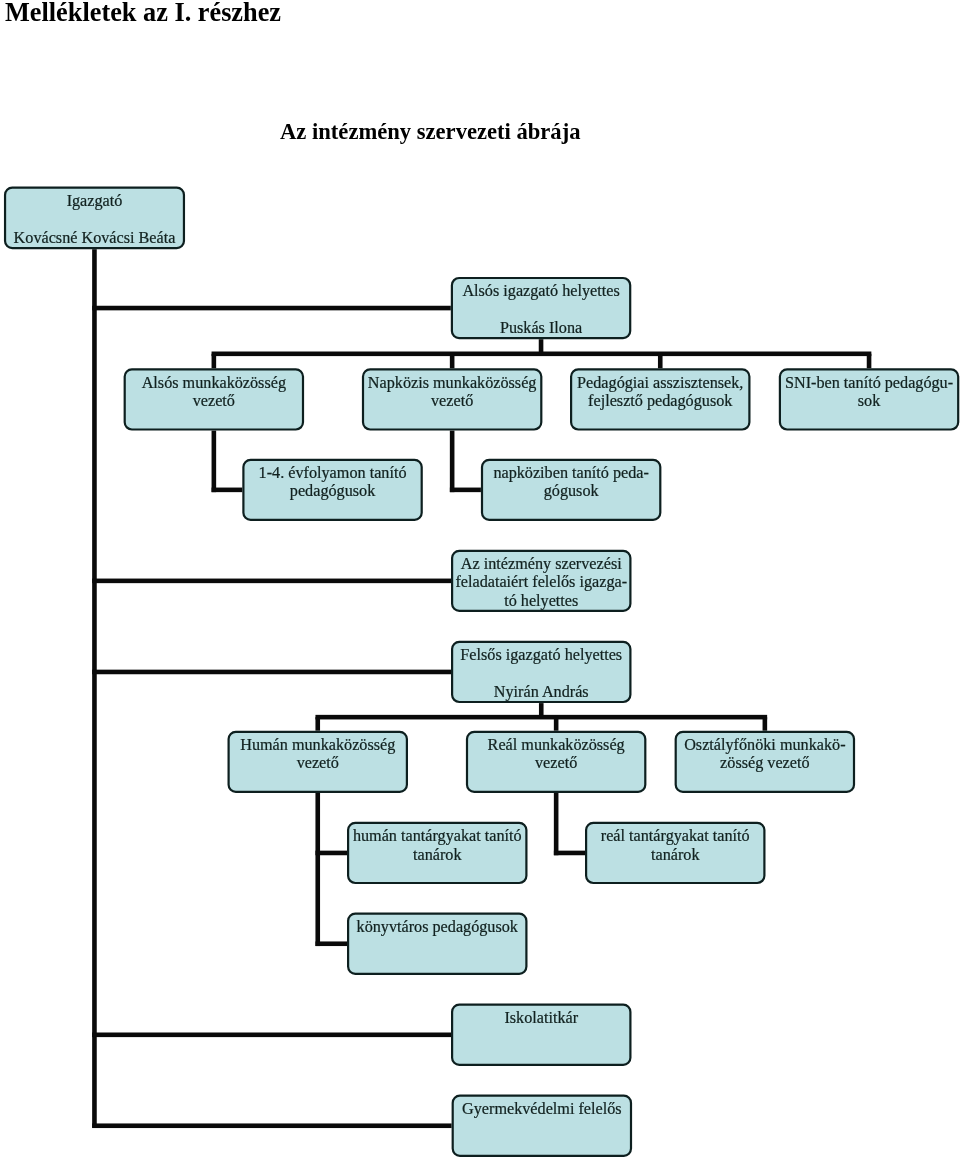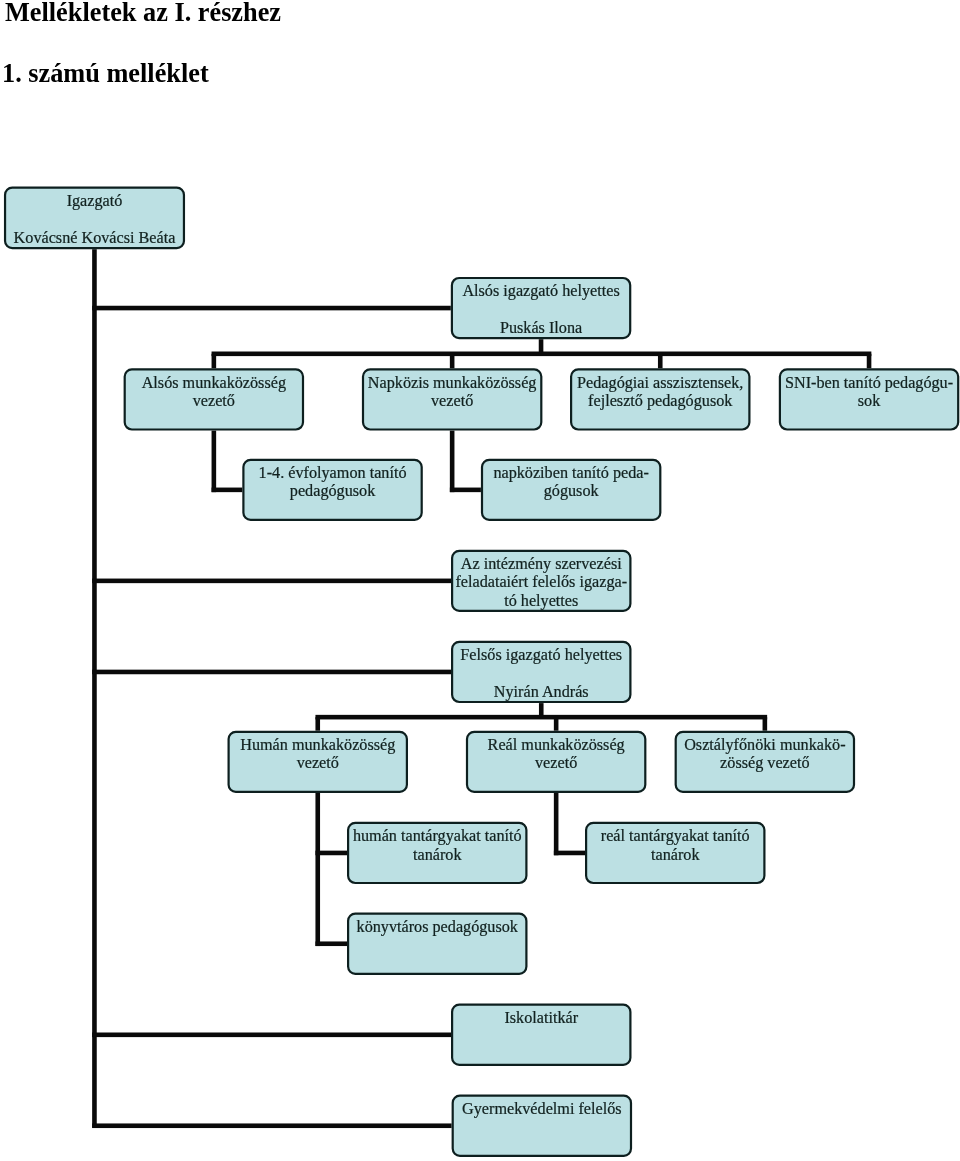--- a/index.html
+++ b/index.html
@@ -20,21 +20,21 @@
   svg#org text{-webkit-font-smoothing:antialiased;}
   svg#org .node-text{font-family:"Liberation Serif",serif;font-size:16.2px;fill:#11211f;
      stroke:#11211f;stroke-width:0.22;paint-order:stroke fill;
      text-anchor:middle;dominant-baseline:alphabetic;}
 </style>
 </head>
 <body>
 
 <div class="page">
   <h1 class="heading" id="title-main">Mellékletek az I. részhez</h1>
-  <h2 class="heading" id="title-sub">1. számú melléklet</h2>
+  <h2 class="heading" id="title-chart">Az intézmény szervezeti ábrája</h2>
   <svg id="org" viewBox="0 0 960 1161">
 <g>
 <rect class="conn" x="92.15" y="249.2" width="4.6" height="878.5"></rect>
 <rect class="conn" x="92.15" y="305.75" width="358.65" height="4.6"></rect>
 <rect class="conn" x="92.15" y="578.55" width="358.85" height="4.6"></rect>
 <rect class="conn" x="92.15" y="669.65" width="358.85" height="4.6"></rect>
 <rect class="conn" x="92.15" y="1032.5" width="358.85" height="4.6"></rect>
 <rect class="conn" x="92.15" y="1123.45" width="359.45" height="4.6"></rect>
 <rect class="conn" x="538.75" y="339.2" width="4.6" height="14.6"></rect>
 <rect class="conn" x="211.55" y="351.5" width="659.8" height="4.6"></rect>

